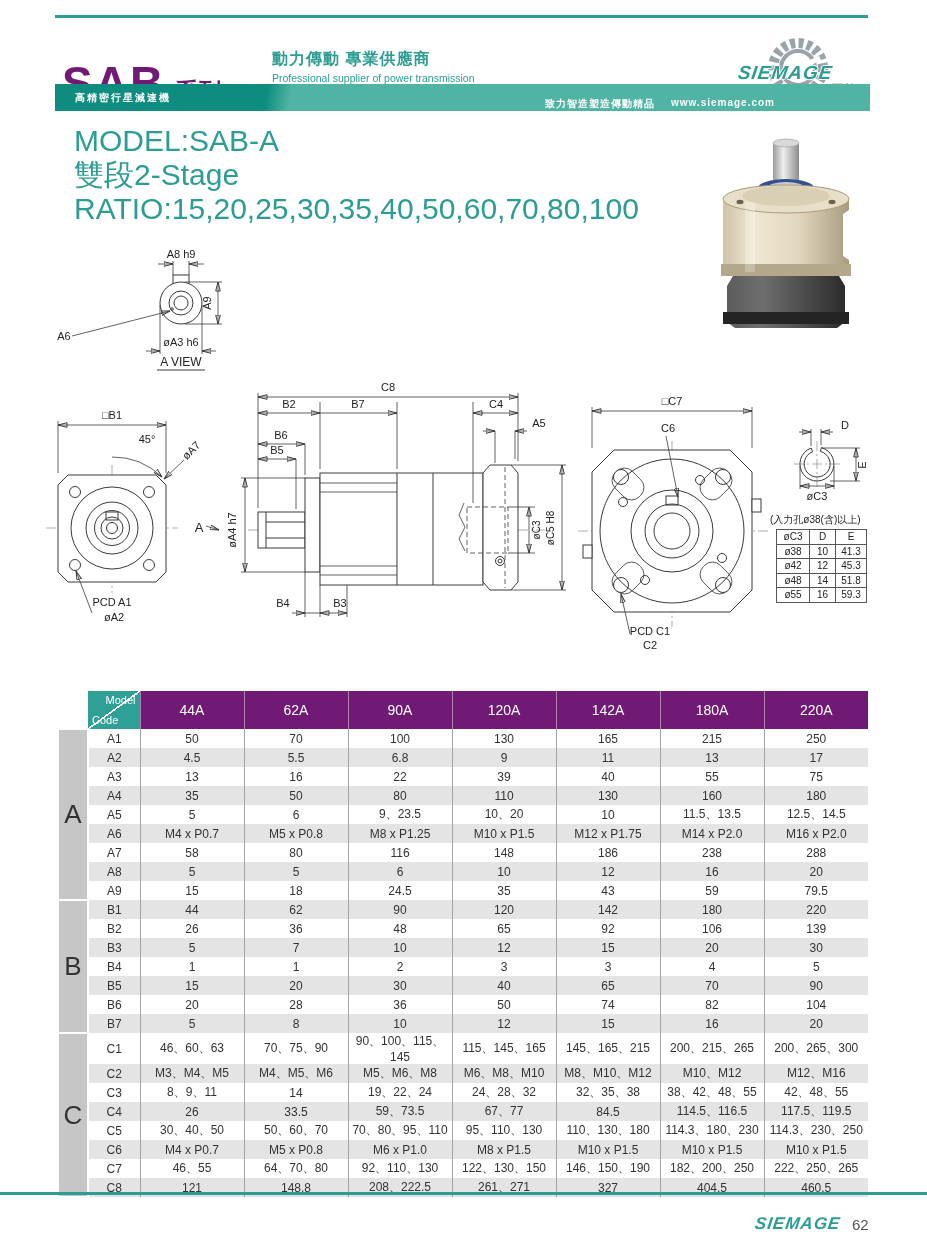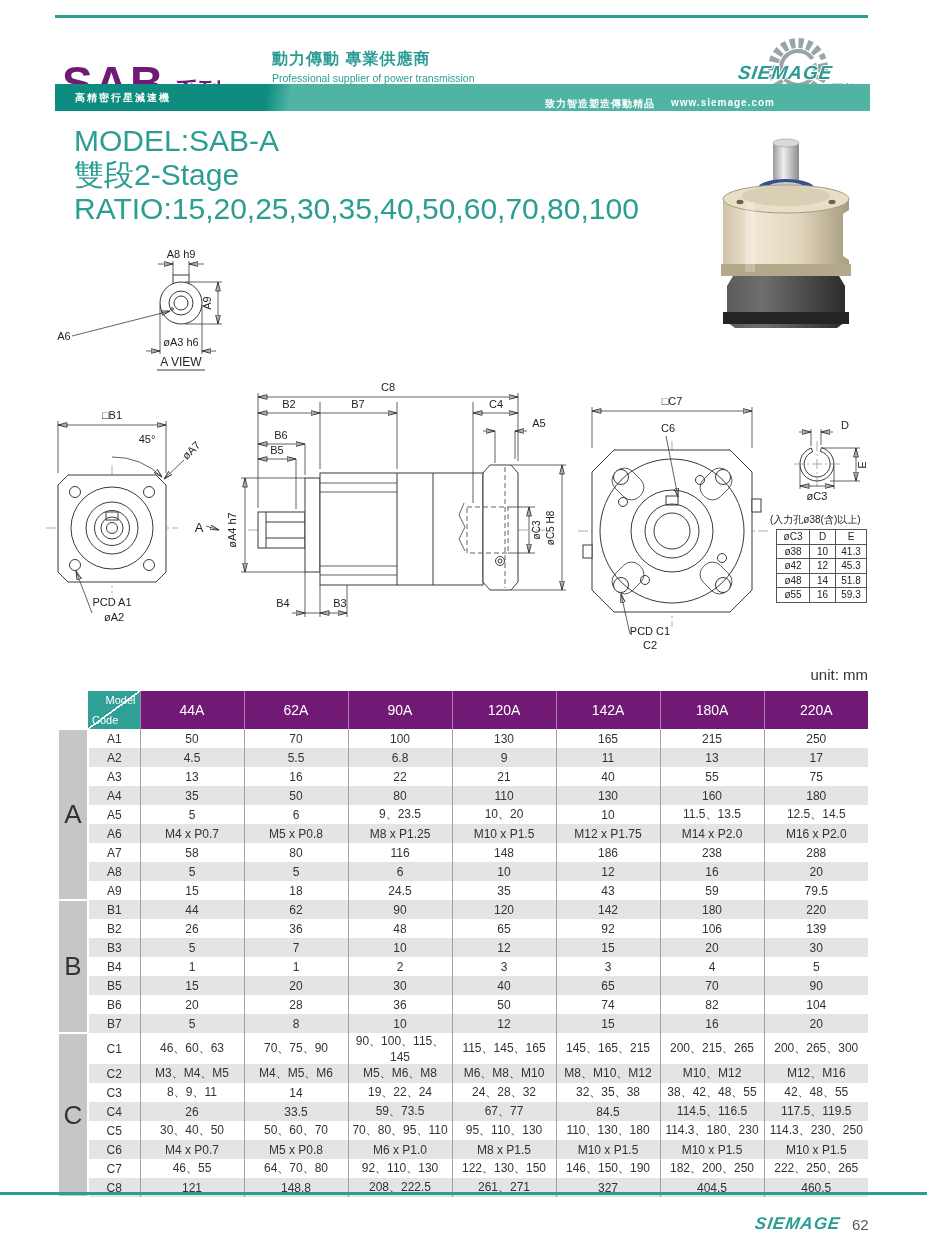--- a/index.html
+++ b/index.html
@@ -365,21 +365,20 @@
           <td>51.8</td>
         </tr>
         <tr>
           <td>ø55</td>
           <td>16</td>
           <td>59.3</td>
         </tr>
       </tbody>
   </table>
 
-  <div class="unit-label">unit: mm</div>
 
   <div class="spec-wrap">
     <table class="spec">
       <thead>
         <tr>
           <th class="corner-spacer"></th>
           <th class="corner">
             <span class="t">Model</span>
             <span class="b">Code</span>
           </th>
@@ -412,21 +411,21 @@
             <td class="val-cell">9</td>
             <td class="val-cell">11</td>
             <td class="val-cell">13</td>
             <td class="val-cell">17</td>
           </tr>
           <tr class="odd">
             <td class="code-cell">A3</td>
             <td class="val-cell">13</td>
             <td class="val-cell">16</td>
             <td class="val-cell">22</td>
-            <td class="val-cell">21</td>
+            <td class="val-cell">39</td>
             <td class="val-cell">40</td>
             <td class="val-cell">55</td>
             <td class="val-cell">75</td>
           </tr>
           <tr class="even">
             <td class="code-cell">A4</td>
             <td class="val-cell">35</td>
             <td class="val-cell">50</td>
             <td class="val-cell">80</td>
             <td class="val-cell">110</td>

